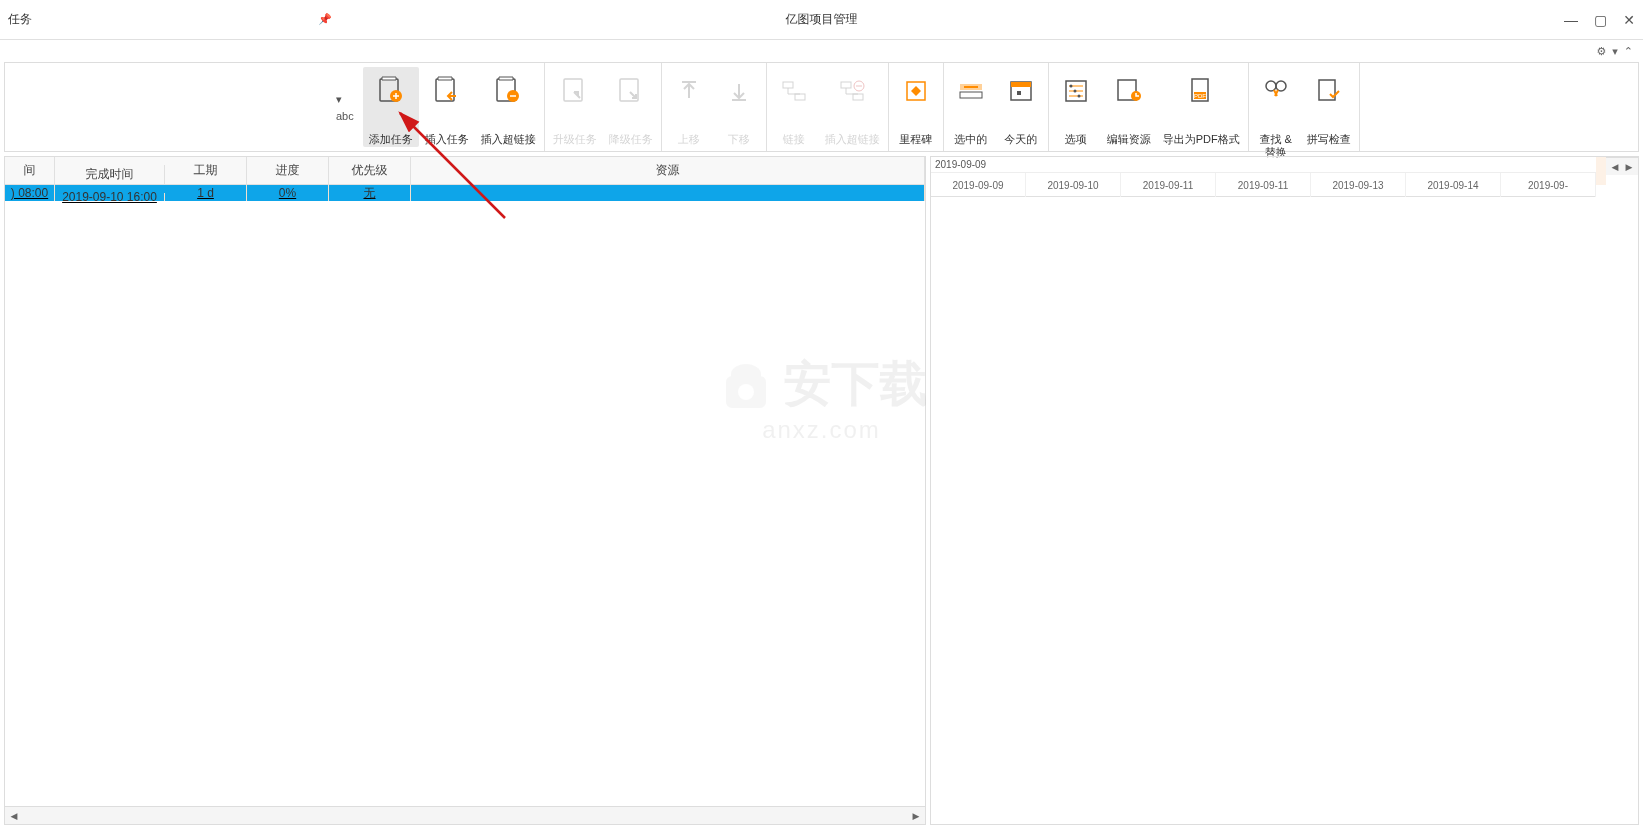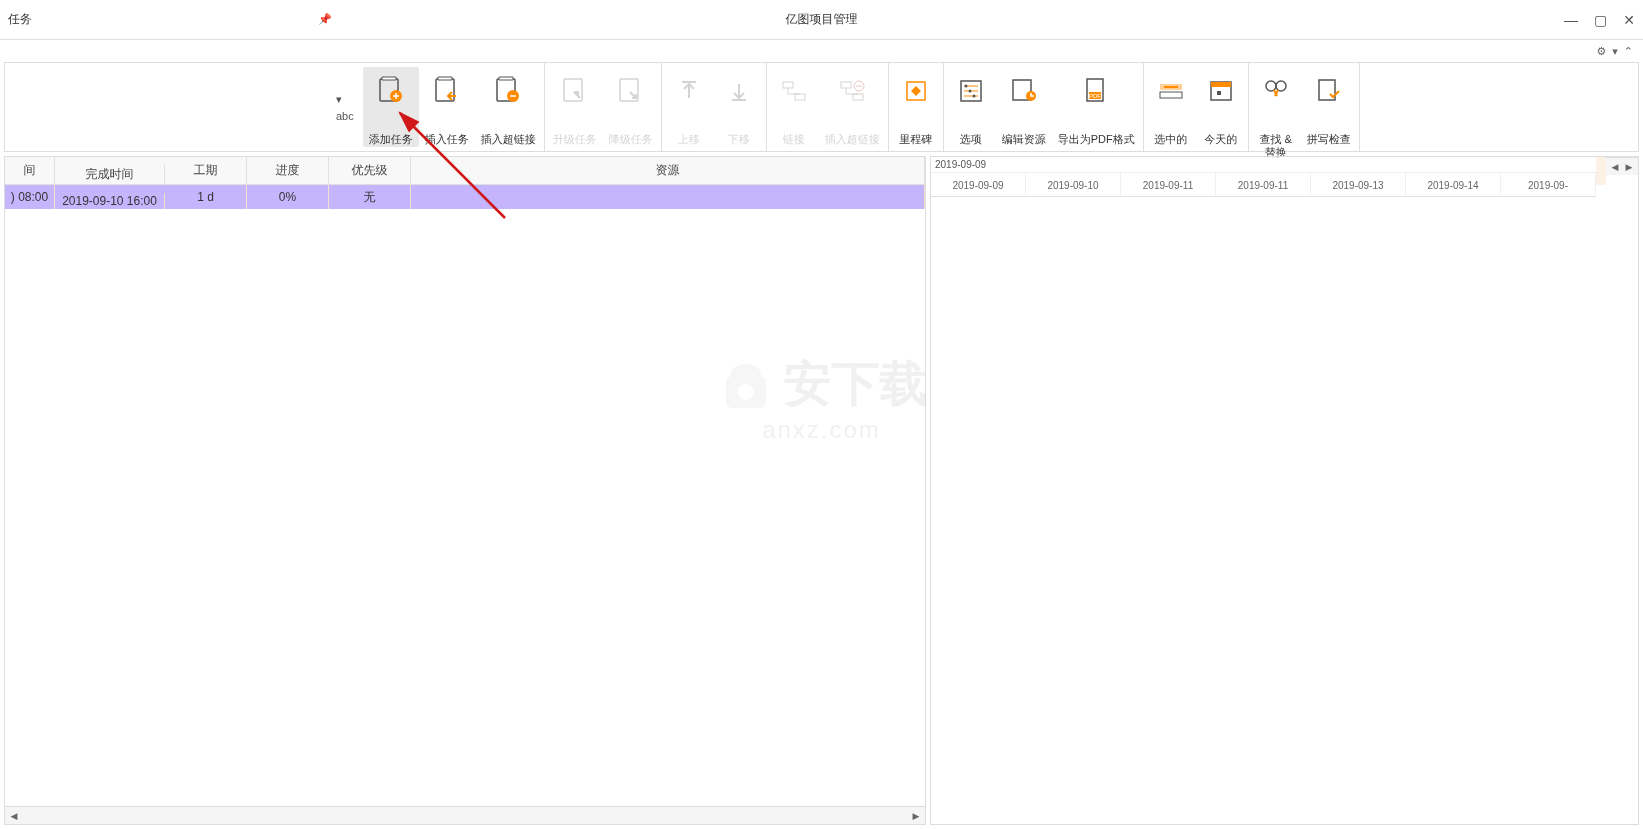--- a/index.html
+++ b/index.html
@@ -25,21 +25,21 @@
     .tb-btn.disabled .label { color: #aaa; }
     .small-col { display: flex; flex-direction: column; justify-content: center; gap: 2px; padding: 2px 4px; }
     .small-item { font-size: 11px; color: #555; cursor: pointer; padding: 1px 3px; }
     
     .content { display: flex; height: calc(100% - 160px); margin: 4px; }
     .left-panel { width: 922px; display: flex; flex-direction: column; border: 1px solid #ddd; position: relative; }
     .right-panel { flex: 1; display: flex; flex-direction: row; border: 1px solid #ddd; margin-left: 4px; position: relative; }
     
     .grid-header { display: flex; background: #f8f8f8; border-bottom: 1px solid #e0e0e0; height: 28px; }
     .grid-header .cell { border-right: 1px solid #e0e0e0; font-size: 12px; color: #444; display: flex; align-items: center; justify-content: center; }
-    .grid-row { display: flex; height: 24px; background: #c4b5fd; }
+    .grid-row { display: flex; height: 16px; background: #0ea5e9; text-decoration: underline; }
     .grid-row .cell { border-right: 1px solid #f0e0d0; font-size: 12px; color: #333; display: flex; align-items: center; justify-content: center; }
     
     .col0 { width: 50px; }
     .col1 { width: 110px; margin-top: 8px; }
     .col2 { width: 82px; }
     .col3 { width: 82px; }
     .col4 { width: 82px; }
     .col5 { flex: 1; }
     
     .gantt-header { height: 40px; border-bottom: 1px solid #e0e0e0; }
@@ -202,20 +202,43 @@
       </div>
       <div class="label">里程碑</div>
     </div>
   </div>
 
 
   <div class="tb-group">
     <div class="tb-btn">
       <div class="icon">
         <svg width="30" height="30" viewBox="0 0 30 30">
+            <rect x="4" y="8" width="22" height="6" fill="#FF8C00" opacity="0.4"></rect>
+            <rect x="4" y="16" width="22" height="6" fill="none" stroke="#555"></rect>
+            <rect x="8" y="10" width="14" height="2" fill="#FF8C00"></rect>
+          </svg>
+      </div>
+      <div class="label">选中的</div>
+    </div>
+    <div class="tb-btn">
+      <div class="icon">
+        <svg width="30" height="30" viewBox="0 0 30 30">
+            <rect x="5" y="6" width="20" height="18" fill="none" stroke="#555" stroke-width="1.5"></rect>
+            <rect x="5" y="6" width="20" height="5" fill="#FF8C00"></rect>
+            <rect x="11" y="15" width="4" height="4" fill="#555"></rect>
+          </svg>
+      </div>
+      <div class="label">今天的</div>
+    </div>
+  </div>
+
+  <div class="tb-group">
+    <div class="tb-btn">
+      <div class="icon">
+        <svg width="30" height="30" viewBox="0 0 30 30">
             <rect x="5" y="5" width="20" height="20" fill="none" stroke="#555" stroke-width="1.5"></rect>
             <path d="M8 10h14M8 15h14M8 20h14" stroke="#FF8C00"></path>
             <circle cx="10" cy="10" r="1.5" fill="#555"></circle>
             <circle cx="14" cy="15" r="1.5" fill="#555"></circle>
             <circle cx="18" cy="20" r="1.5" fill="#555"></circle>
           </svg>
       </div>
       <div class="label">选项</div>
     </div>
     <div class="tb-btn">
@@ -230,43 +253,20 @@
     </div>
     <div class="tb-btn">
       <div class="icon">
         <svg width="30" height="30" viewBox="0 0 30 30">
             <rect x="6" y="3" width="16" height="22" fill="none" stroke="#555" stroke-width="1.5"></rect>
             <rect x="8" y="16" width="12" height="7" fill="#FF8C00"></rect>
             <text x="14" y="22" font-size="6" fill="#fff" text-anchor="middle">PDF</text>
           </svg>
       </div>
       <div class="label">导出为PDF格式</div>
-    </div>
-  </div>
-
-  <div class="tb-group">
-    <div class="tb-btn">
-      <div class="icon">
-        <svg width="30" height="30" viewBox="0 0 30 30">
-            <rect x="4" y="8" width="22" height="6" fill="#FF8C00" opacity="0.4"></rect>
-            <rect x="4" y="16" width="22" height="6" fill="none" stroke="#555"></rect>
-            <rect x="8" y="10" width="14" height="2" fill="#FF8C00"></rect>
-          </svg>
-      </div>
-      <div class="label">选中的</div>
-    </div>
-    <div class="tb-btn">
-      <div class="icon">
-        <svg width="30" height="30" viewBox="0 0 30 30">
-            <rect x="5" y="6" width="20" height="18" fill="none" stroke="#555" stroke-width="1.5"></rect>
-            <rect x="5" y="6" width="20" height="5" fill="#FF8C00"></rect>
-            <rect x="11" y="15" width="4" height="4" fill="#555"></rect>
-          </svg>
-      </div>
-      <div class="label">今天的</div>
     </div>
   </div>
 
   <div class="tb-group">
     <div class="tb-btn">
       <div class="icon">
         <svg width="30" height="30" viewBox="0 0 30 30">
             <circle cx="10" cy="10" r="5" fill="none" stroke="#555" stroke-width="1.5"></circle>
             <circle cx="20" cy="10" r="5" fill="none" stroke="#555" stroke-width="1.5"></circle>
             <path d="M13 14l3 6M17 14l-3 6" stroke="#FF8C00" stroke-width="2"></path>

